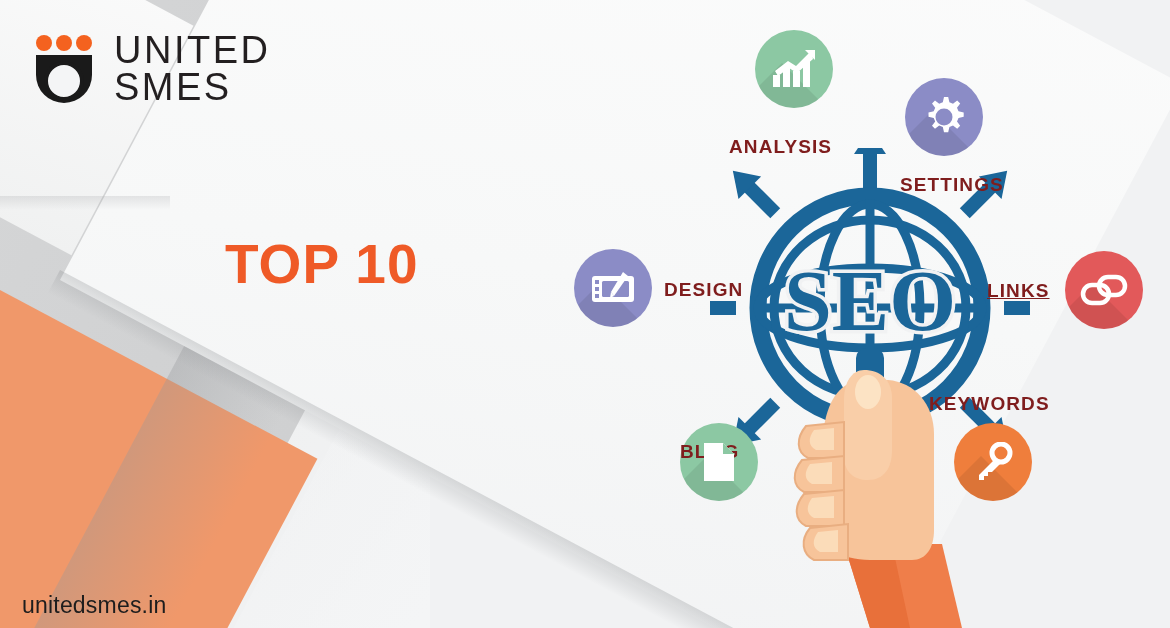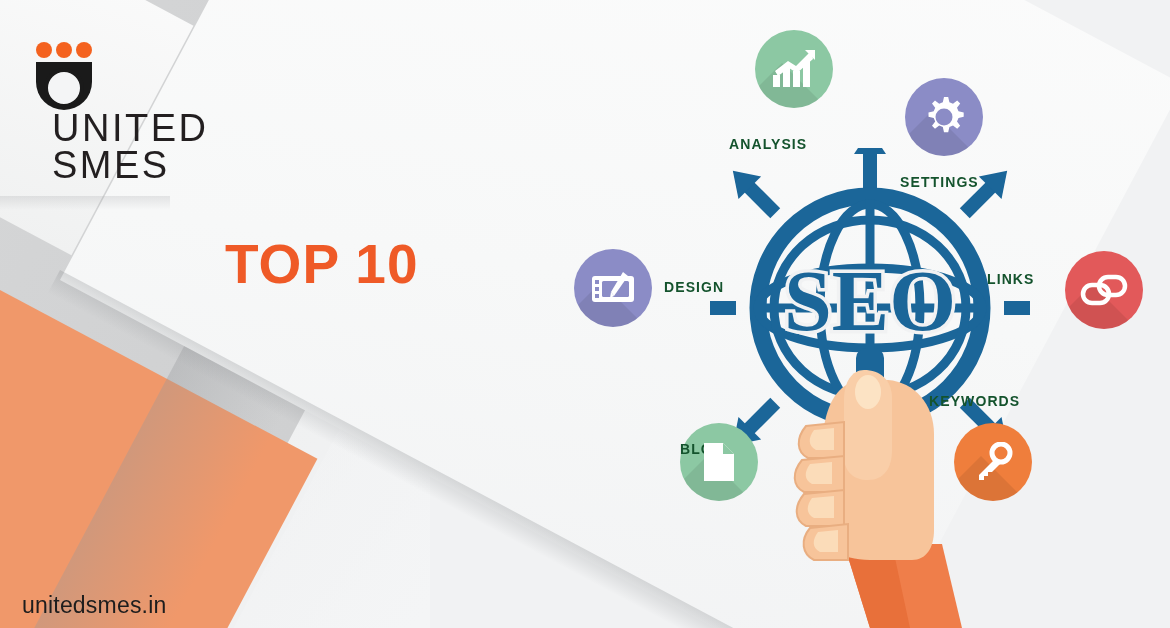--- a/index.html
+++ b/index.html
@@ -74,21 +74,21 @@
     background: #f1f2f3;
   }
   #bg-right-edge {
     left: 392px; top: -140px; width: 520px; height: 940px;
     background: linear-gradient(100deg, rgba(255,255,255,0) 0%, #f4f5f6 42%, #f1f2f3 100%);
     transform: rotate(28deg);
     transform-origin: 0% 50%;
   }
 
   
-  #logo { position: absolute; left: 34px; top: 42px; display: flex; align-items: flex-start; flex-direction: column; }
+  #logo { position: absolute; left: 34px; top: 32px; display: flex; align-items: center; }
   #logo-mark { position: relative; width: 62px; height: 68px; }
   .logo-dot {
     position: absolute; top: 0; width: 16px; height: 16px;
     border-radius: 50%; background: #f4621f;
   }
   #logo-dot-1 { left: 2px; }
   #logo-dot-2 { left: 22px; }
   #logo-dot-3 { left: 42px; }
   #logo-body {
     position: absolute; left: 2px; top: 20px;
@@ -147,42 +147,42 @@
   .node-circle .longshadow {
     position: absolute; left: 34%; top: 42%;
     width: 150%; height: 150%;
     background: rgba(0,0,0,0.08);
     transform: rotate(45deg);
     transform-origin: 0 0;
   }
   .node-circle svg { position: relative; z-index: 2; }
   .node-label {
     position: absolute;
-    font-size: 14px;
+    font-size: 19px;
     font-weight: bold;
-    color: #14532d;
+    color: #7f1d1d;
     letter-spacing: 1.1px;
     white-space: nowrap;
   }
 
   
   #node-analysis      { left: 195px; top: 22px; }
   #node-analysis .node-label { left: -26px; top: 106px; }
 
   #node-reporting     { left: 48px; top: 68px; }
   #node-reporting .node-label { left: -55px; top: 98px; }
 
   #node-settings      { left: 345px; top: 70px; }
   #node-settings .node-label { left: -5px; top: 96px; }
 
   #node-design        { left: 14px; top: 241px; }
   #node-design .node-label { left: 90px; top: 30px; }
 
   #node-links         { left: 505px; top: 243px; }
-  #node-links .node-label { left: -78px; top: 20px; }
+  #node-links .node-label { left: -78px; top: 29px; text-decoration: underline; }
 
   #node-blog          { left: 120px; top: 415px; }
   #node-blog .node-label { left: 0px; top: -30px; margin-top: 48px; }
 
   #node-keywords      { left: 394px; top: 415px; }
   #node-keywords .node-label { left: -25px; top: -30px; }
 
   
   #core-svg { position: absolute; left: 150px; top: 140px; }
   #hand-svg { position: absolute; left: 232px; top: 340px; }

